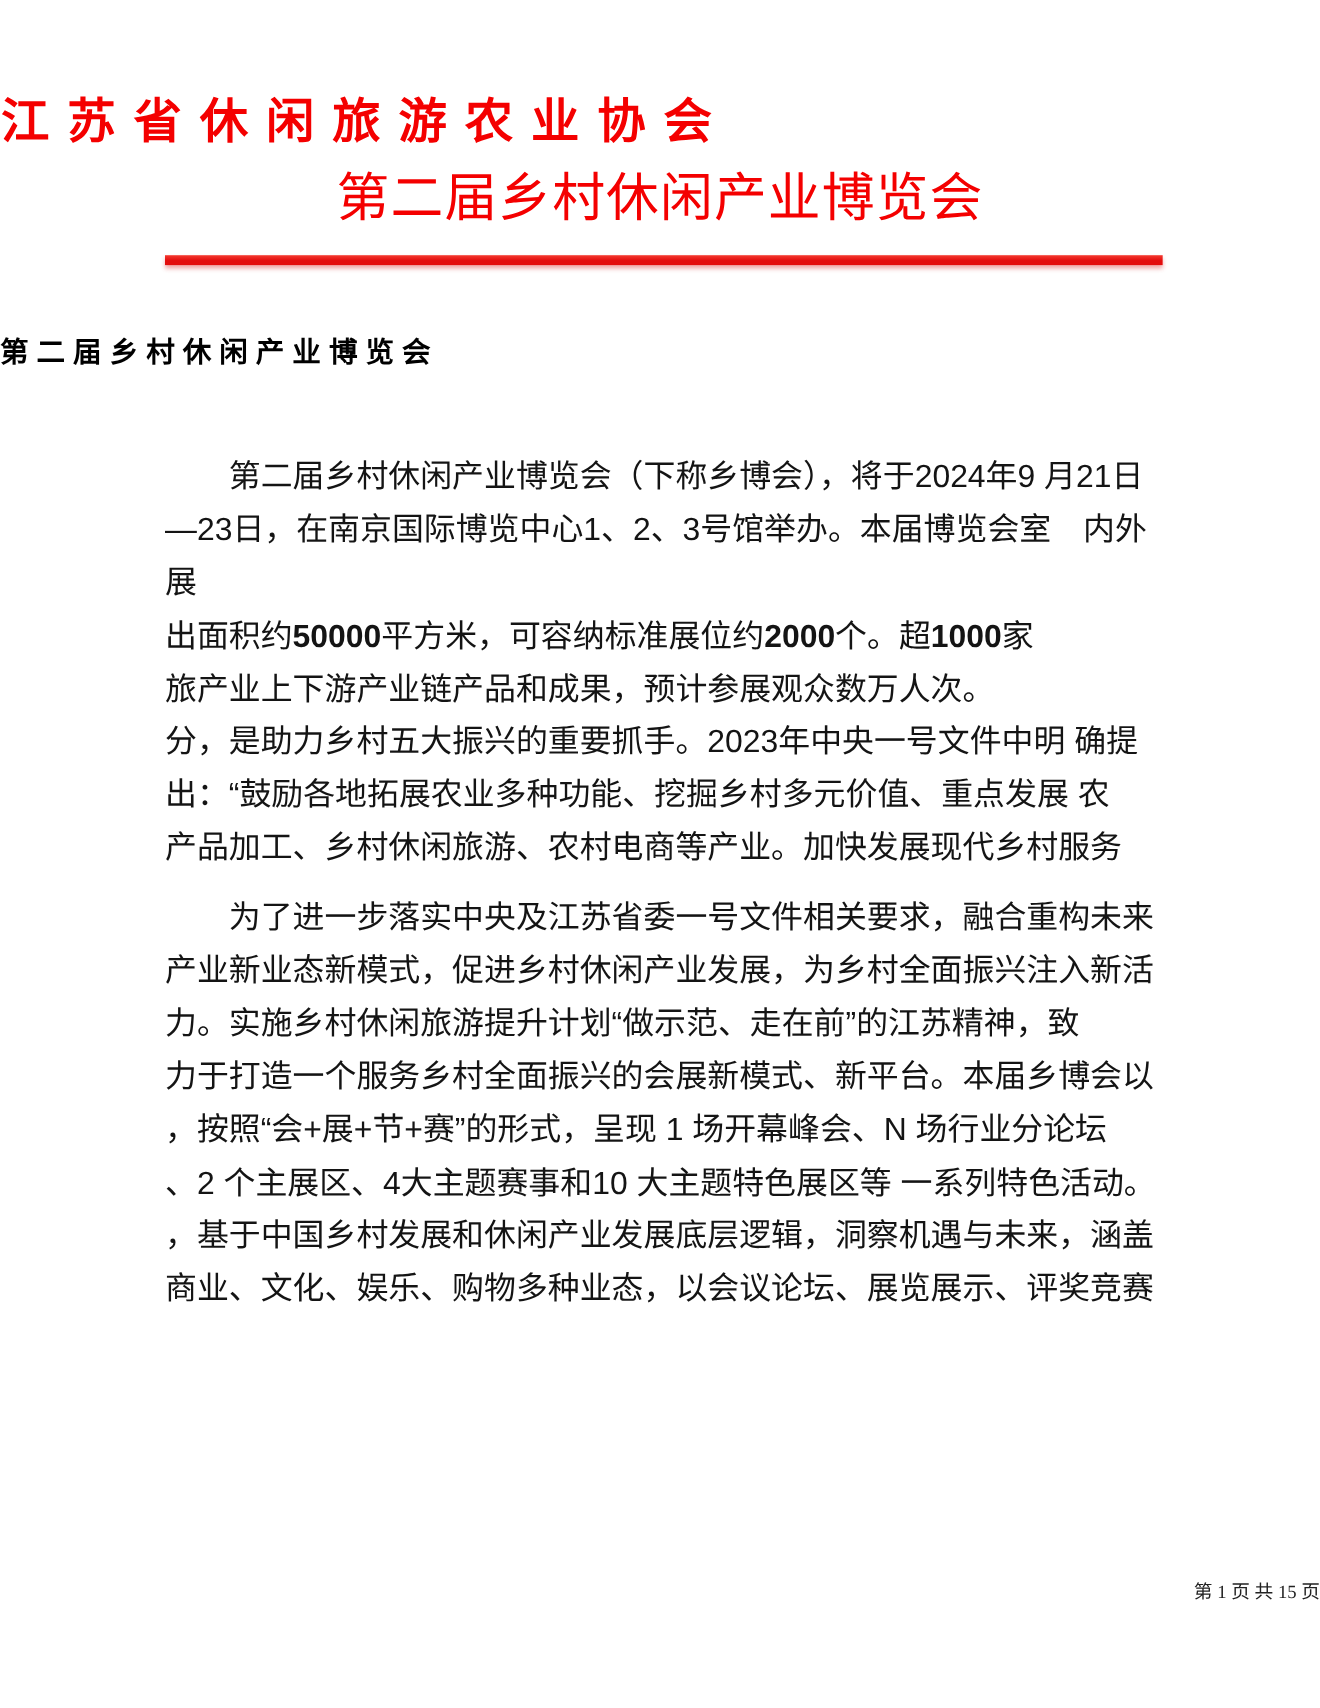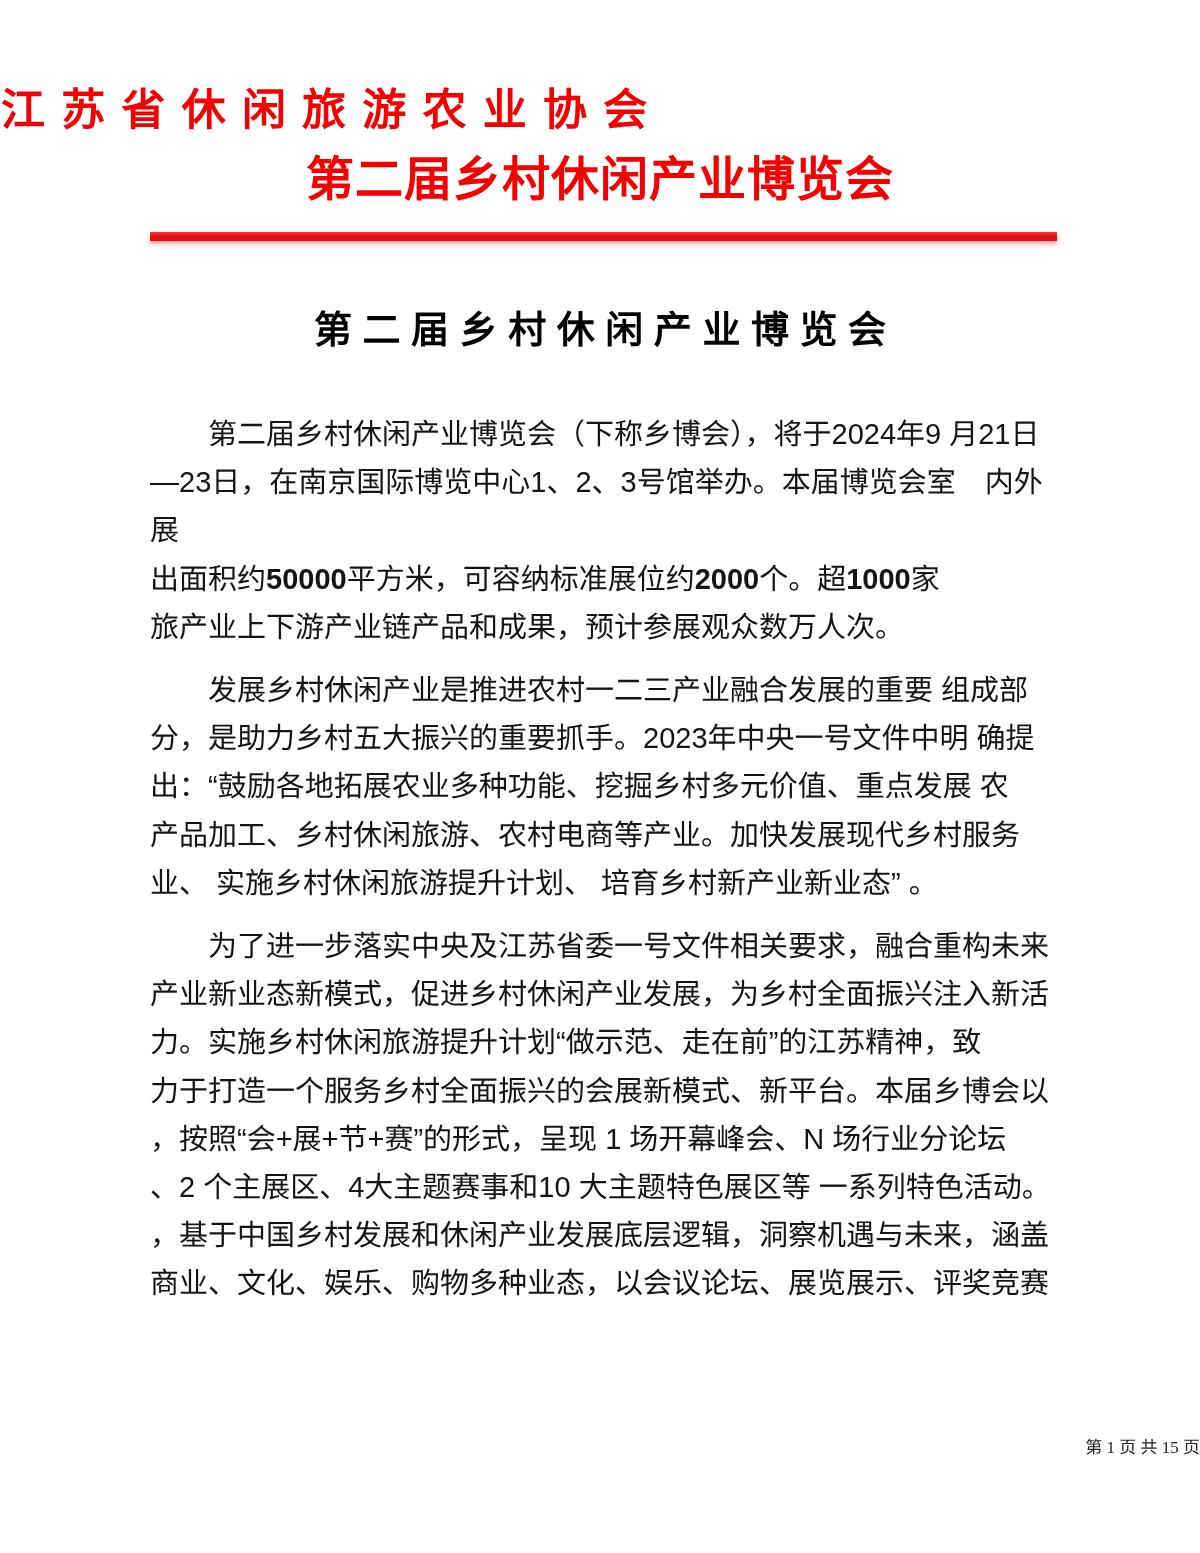--- a/index.html
+++ b/index.html
@@ -23,37 +23,37 @@
     color: var(--accent, #f40000);
     letter-spacing: 2px;
     white-space: pre;
   }
   .event-title {
     position: absolute;
     top: 140px; left: 0;
     width: 1200px;
     text-align: center;
     font-size: 48px;
-    font-weight: 700;
+    font-weight: 400;
     color: var(--accent, #f40000);
     letter-spacing: 1px;
   }
   .rule {
     position: absolute;
     top: 232px; left: 150px;
     width: 907px; height: 9px;
     background: linear-gradient(#f43a30, #e30d0d 55%, #e30d0d);
     box-shadow: 0 3px 4px rgba(220, 60, 60, 0.45);
   }
   .section-heading {
     position: absolute;
     top: 299px; left: 0;
     width: 1200px;
-    text-align: center;
-    font-size: 38px;
+    text-align: left;
+    font-size: 26px;
     font-weight: bold;
     color: #000000;
     white-space: pre;
   }
   .body-text {
     position: absolute;
     top: 395px; left: 150px;
     width: 915px;
   }
   .line {
@@ -85,25 +85,23 @@
     <div class="rule"></div>
   </header>
 
   <h1 class="section-heading">第 二 届 乡 村 休 闲 产 业 博 览 会</h1>
 
   <main class="body-text">
       <div class="line first"><span>第二届乡村休闲产业博览会（下称乡博会），将于2024年9 月21日</span></div>
       <div class="line"><span>—23日，在南京国际博览中心1、2、3号馆举办。本届博览会室　内外展</span></div>
       <div class="line"><span>出面积约</span><b>50000</b><span>平方米，可容纳标准展位约</span><b>2000</b><span>个。超</span><b>1000</b><span>家</span></div>
       <div class="line"><span>旅产业上下游产业链产品和成果，预计参展观众数万人次。</span></div>
-      <div class="line first"><span>发展乡村休闲产业是推进农村一二三产业融合发展的重要 组成部</span></div>
       <div class="line"><span>分，是助力乡村五大振兴的重要抓手。2023年中央一号文件中明 确提</span></div>
       <div class="line"><span>出：“鼓励各地拓展农业多种功能、挖掘乡村多元价值、重点发展 农</span></div>
       <div class="line"><span>产品加工、乡村休闲旅游、农村电商等产业。加快发展现代乡村服务</span></div>
-      <div class="line"><span>业、 实施乡村休闲旅游提升计划、 培育乡村新产业新业态” 。</span></div>
       <div class="line first"><span>为了进一步落实中央及江苏省委一号文件相关要求，融合重构未来</span></div>
       <div class="line"><span>产业新业态新模式，促进乡村休闲产业发展，为乡村全面振兴注入新活</span></div>
       <div class="line"><span>力。实施乡村休闲旅游提升计划“做示范、走在前”的江苏精神，致</span></div>
       <div class="line"><span>力于打造一个服务乡村全面振兴的会展新模式、新平台。本届乡博会以</span></div>
       <div class="line"><span>，按照“会+展+节+赛”的形式，呈现 1 场开幕峰会、N 场行业分论坛</span></div>
       <div class="line"><span>、2 个主展区、4大主题赛事和10 大主题特色展区等 一系列特色活动。</span></div>
       <div class="line"><span>，基于中国乡村发展和休闲产业发展底层逻辑，洞察机遇与未来，涵盖</span></div>
       <div class="line"><span>商业、文化、娱乐、购物多种业态，以会议论坛、展览展示、评奖竞赛</span></div>
     </main>
 

